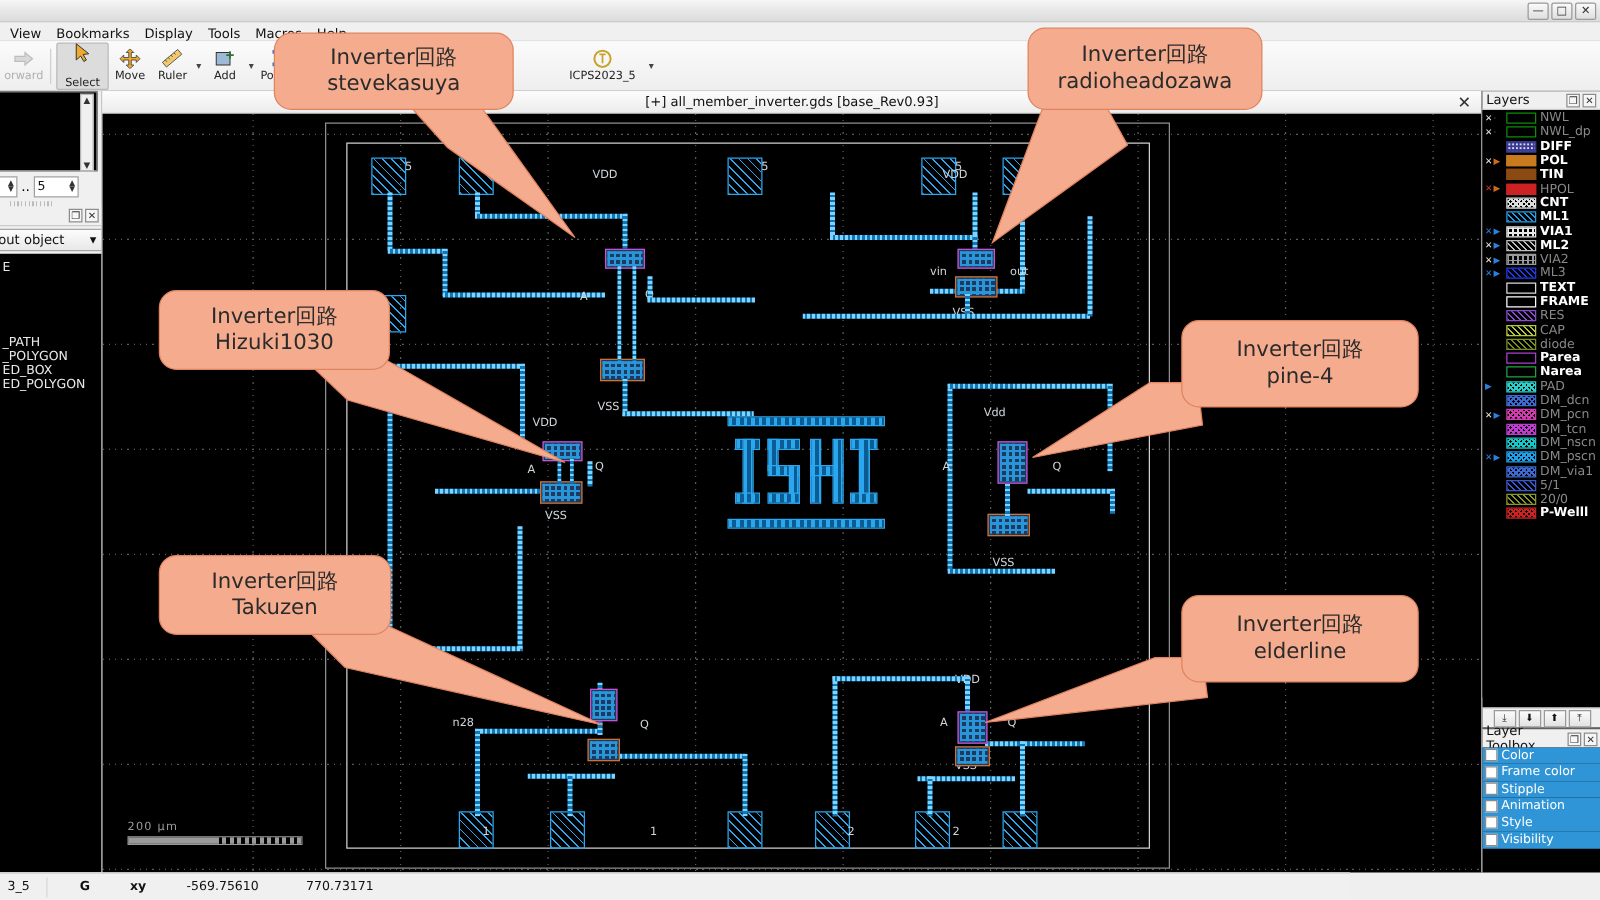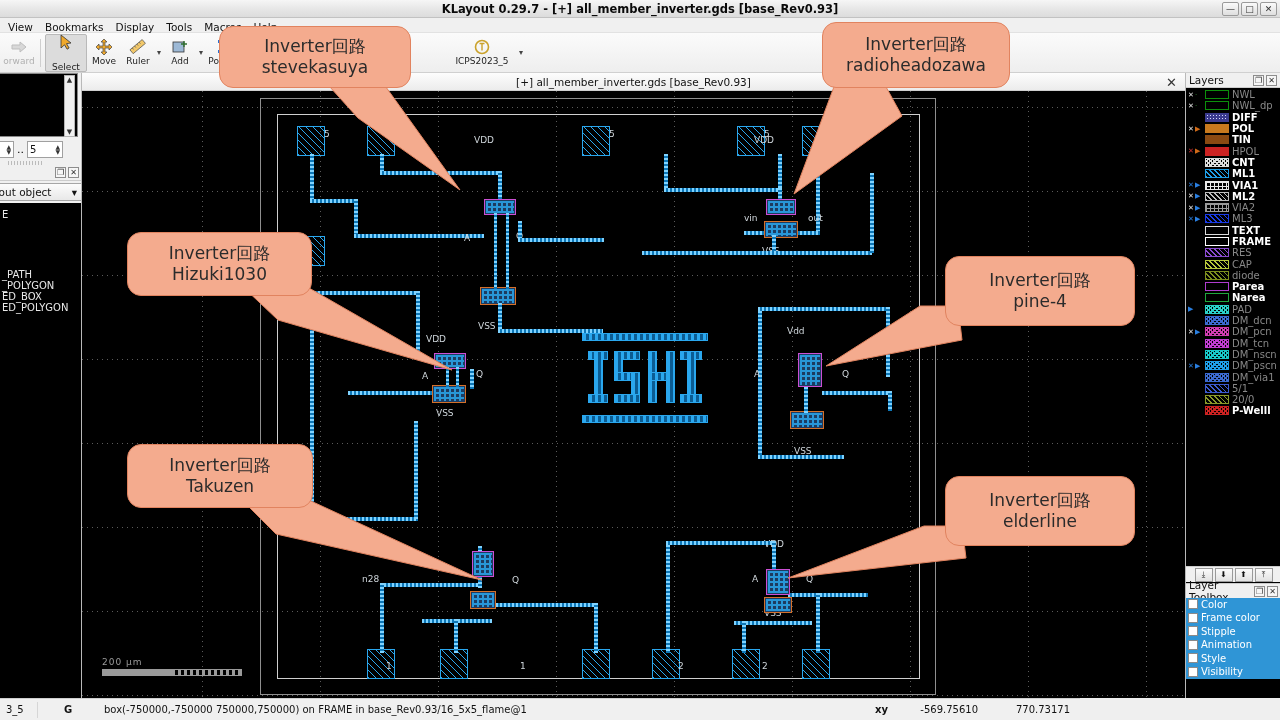--- a/index.html
+++ b/index.html
@@ -249,21 +249,20 @@
   .sb-msg { flex:1; }
   .sb-xy { font-weight:bold; padding-right:8px; }
   .sb-num { width: 92px; justify-content:flex-end; padding-right:10px; }
 </style>
 </head>
 <body>
 
 <div id="app">
 
   <div class="titlebar">
-    <span class="title">KLayout 0.29.7 - [+] all_member_inverter.gds [base_Rev0.93]</span>
     <div class="winbtns">
       <div class="winbtn">—</div>
       <div class="winbtn">□</div>
       <div class="winbtn close">✕</div>
     </div>
   </div>
 
   <div class="menubar">
     <span class="menuitem">View</span>
     <span class="menuitem">Bookmarks</span>
@@ -891,19 +890,18 @@
     </div>
     <div class="tbrow" style="bottom:19.5px;">
       <span class="tbchk"></span>
       <span>Visibility</span>
     </div>
   </div>
 
   <div class="statusbar">
     <div class="sb-cell sb-left">3_5</div>
     <div class="sb-cell sb-mode">G</div>
-    <div class="sb-cell sb-msg">box(-750000,-750000 750000,750000) on FRAME in base_Rev0.93/16_5x5_flame@1</div>
     <div class="sb-cell sb-xy">xy</div>
     <div class="sb-cell sb-num">-569.75610</div>
     <div class="sb-cell sb-num">770.73171</div>
   </div>
 
 </div>
 
 </body></html>

